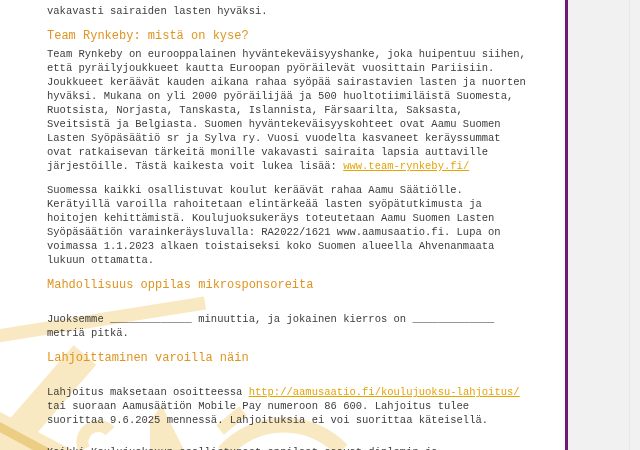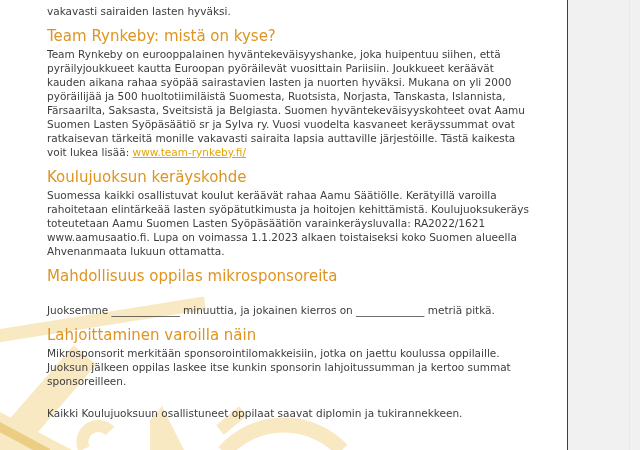--- a/index.html
+++ b/index.html
@@ -6,22 +6,23 @@
   html, body { width: 640px; height: 450px; overflow: hidden; }
   body {
     font-family: "DejaVu Sans", "Liberation Sans", sans-serif;
     background: #f2f1f1;
   }
   .canvas { position: relative; width: 640px; height: 450px; }
   .page {
     position: absolute; left: 0; top: 0;
     width: 568px; height: 450px;
     background: #ffffff;
-    border-right: 1px solid #701a75;
+    border-right: 3px solid #701a75;
     overflow: hidden;
+    font-family: Liberation Mono, monospace;
   }
   .gutter {
     position: absolute; right: 0; top: 0;
     width: 11px; height: 450px;
     background: #f2f1f1;
     border-left: 1px solid #e9e7e7;
   }
   .watermark {
     position: absolute; left: 0; bottom: 0;
     width: 360px; height: 160px;
@@ -32,21 +33,21 @@
     padding: 4px 36px 0 47px;
     color: #3d3d3d;
     font-size: 10.5px;
     line-height: 14px;
   }
   .content p { margin: 0 0 10px 0; }
   .content p.tight { margin-bottom: 0; }
   .content p.spaced { margin-top: 18px; }
   h2 {
     font-weight: normal;
-    font-size: 15px;
+    font-size: 12px;
     line-height: 17px;
     margin: 7px 0 2px 0;
     color: var(--heading-color, #de941f);
   }
   a.doc-link {
     color: var(--link-color, #e3a506);
     text-decoration: underline;
     cursor: pointer;
   }
 </style>
@@ -67,27 +68,26 @@
       <path d="M 220 430 L 243 411" stroke="#f8e9c2" stroke-width="12" fill="none"></path>
     </svg>
 
     <div class="content">
 
       <p class="frag">vakavasti sairaiden lasten hyväksi.</p>
 
       <h2>Team Rynkeby: mistä on kyse?</h2>
       <p><span>Team Rynkeby on eurooppalainen hyväntekeväisyyshanke, joka huipentuu siihen, että pyräilyjoukkueet kautta Euroopan pyöräilevät vuosittain Pariisiin. Joukkueet keräävät kauden aikana rahaa syöpää sairastavien lasten ja nuorten hyväksi. Mukana on yli 2000 pyöräilijää ja 500 huoltotiimiläistä Suomesta, Ruotsista, Norjasta, Tanskasta, Islannista, Färsaarilta, Saksasta, Sveitsistä ja Belgiasta. Suomen hyväntekeväisyyskohteet ovat Aamu Suomen Lasten Syöpäsäätiö sr ja Sylva ry. Vuosi vuodelta kasvaneet keräyssummat ovat ratkaisevan tärkeitä monille vakavasti sairaita lapsia auttaville järjestöille. Tästä kaikesta voit lukea lisää: </span><a class="doc-link">www.team-rynkeby.fi/</a></p>
 
-      <h2>Koulujuoksun keräyskohde</h2>
       <p>Suomessa kaikki osallistuvat koulut keräävät rahaa Aamu Säätiölle. Kerätyillä varoilla rahoitetaan elintärkeää lasten syöpätutkimusta ja hoitojen kehittämistä. Koulujuoksukeräys toteutetaan Aamu Suomen Lasten Syöpäsäätiön varainkeräysluvalla: RA2022/1621 www.aamusaatio.fi. Lupa on voimassa 1.1.2023 alkaen toistaiseksi koko Suomen alueella Ahvenanmaata lukuun ottamatta.</p>
 
       <h2>Mahdollisuus oppilas mikrosponsoreita</h2>
       <p class="spaced">Juoksemme _____________ minuuttia, ja jokainen kierros on _____________ metriä pitkä.</p>
 
       <h2>Lahjoittaminen varoilla näin</h2>
-      <p class="tight">Mikrosponsorit merkitään sponsorointilomakkeisiin, jotka on jaettu koulussa oppilaille. Juoksun jälkeen oppilas laskee itse kunkin sponsorin lahjoitussumman ja kertoo summat sponsoreilleen.</p>
+      <p class="spaced tight"><span>Lahjoitus maksetaan osoitteessa </span><a class="doc-link">http://aamusaatio.fi/koulujuoksu-lahjoitus/</a><span> tai suoraan Aamusäätiön Mobile Pay numeroon 86 600. Lahjoitus tulee suorittaa 9.6.2025 mennessä. Lahjoituksia ei voi suorittaa käteisellä.</span></p>
       <p class="spaced">Kaikki Koulujuoksuun osallistuneet oppilaat saavat diplomin ja tukirannekkeen.</p>
 
     </div>
   </div>
 
   <div class="gutter"></div>
 </div>
 
 </body></html>

